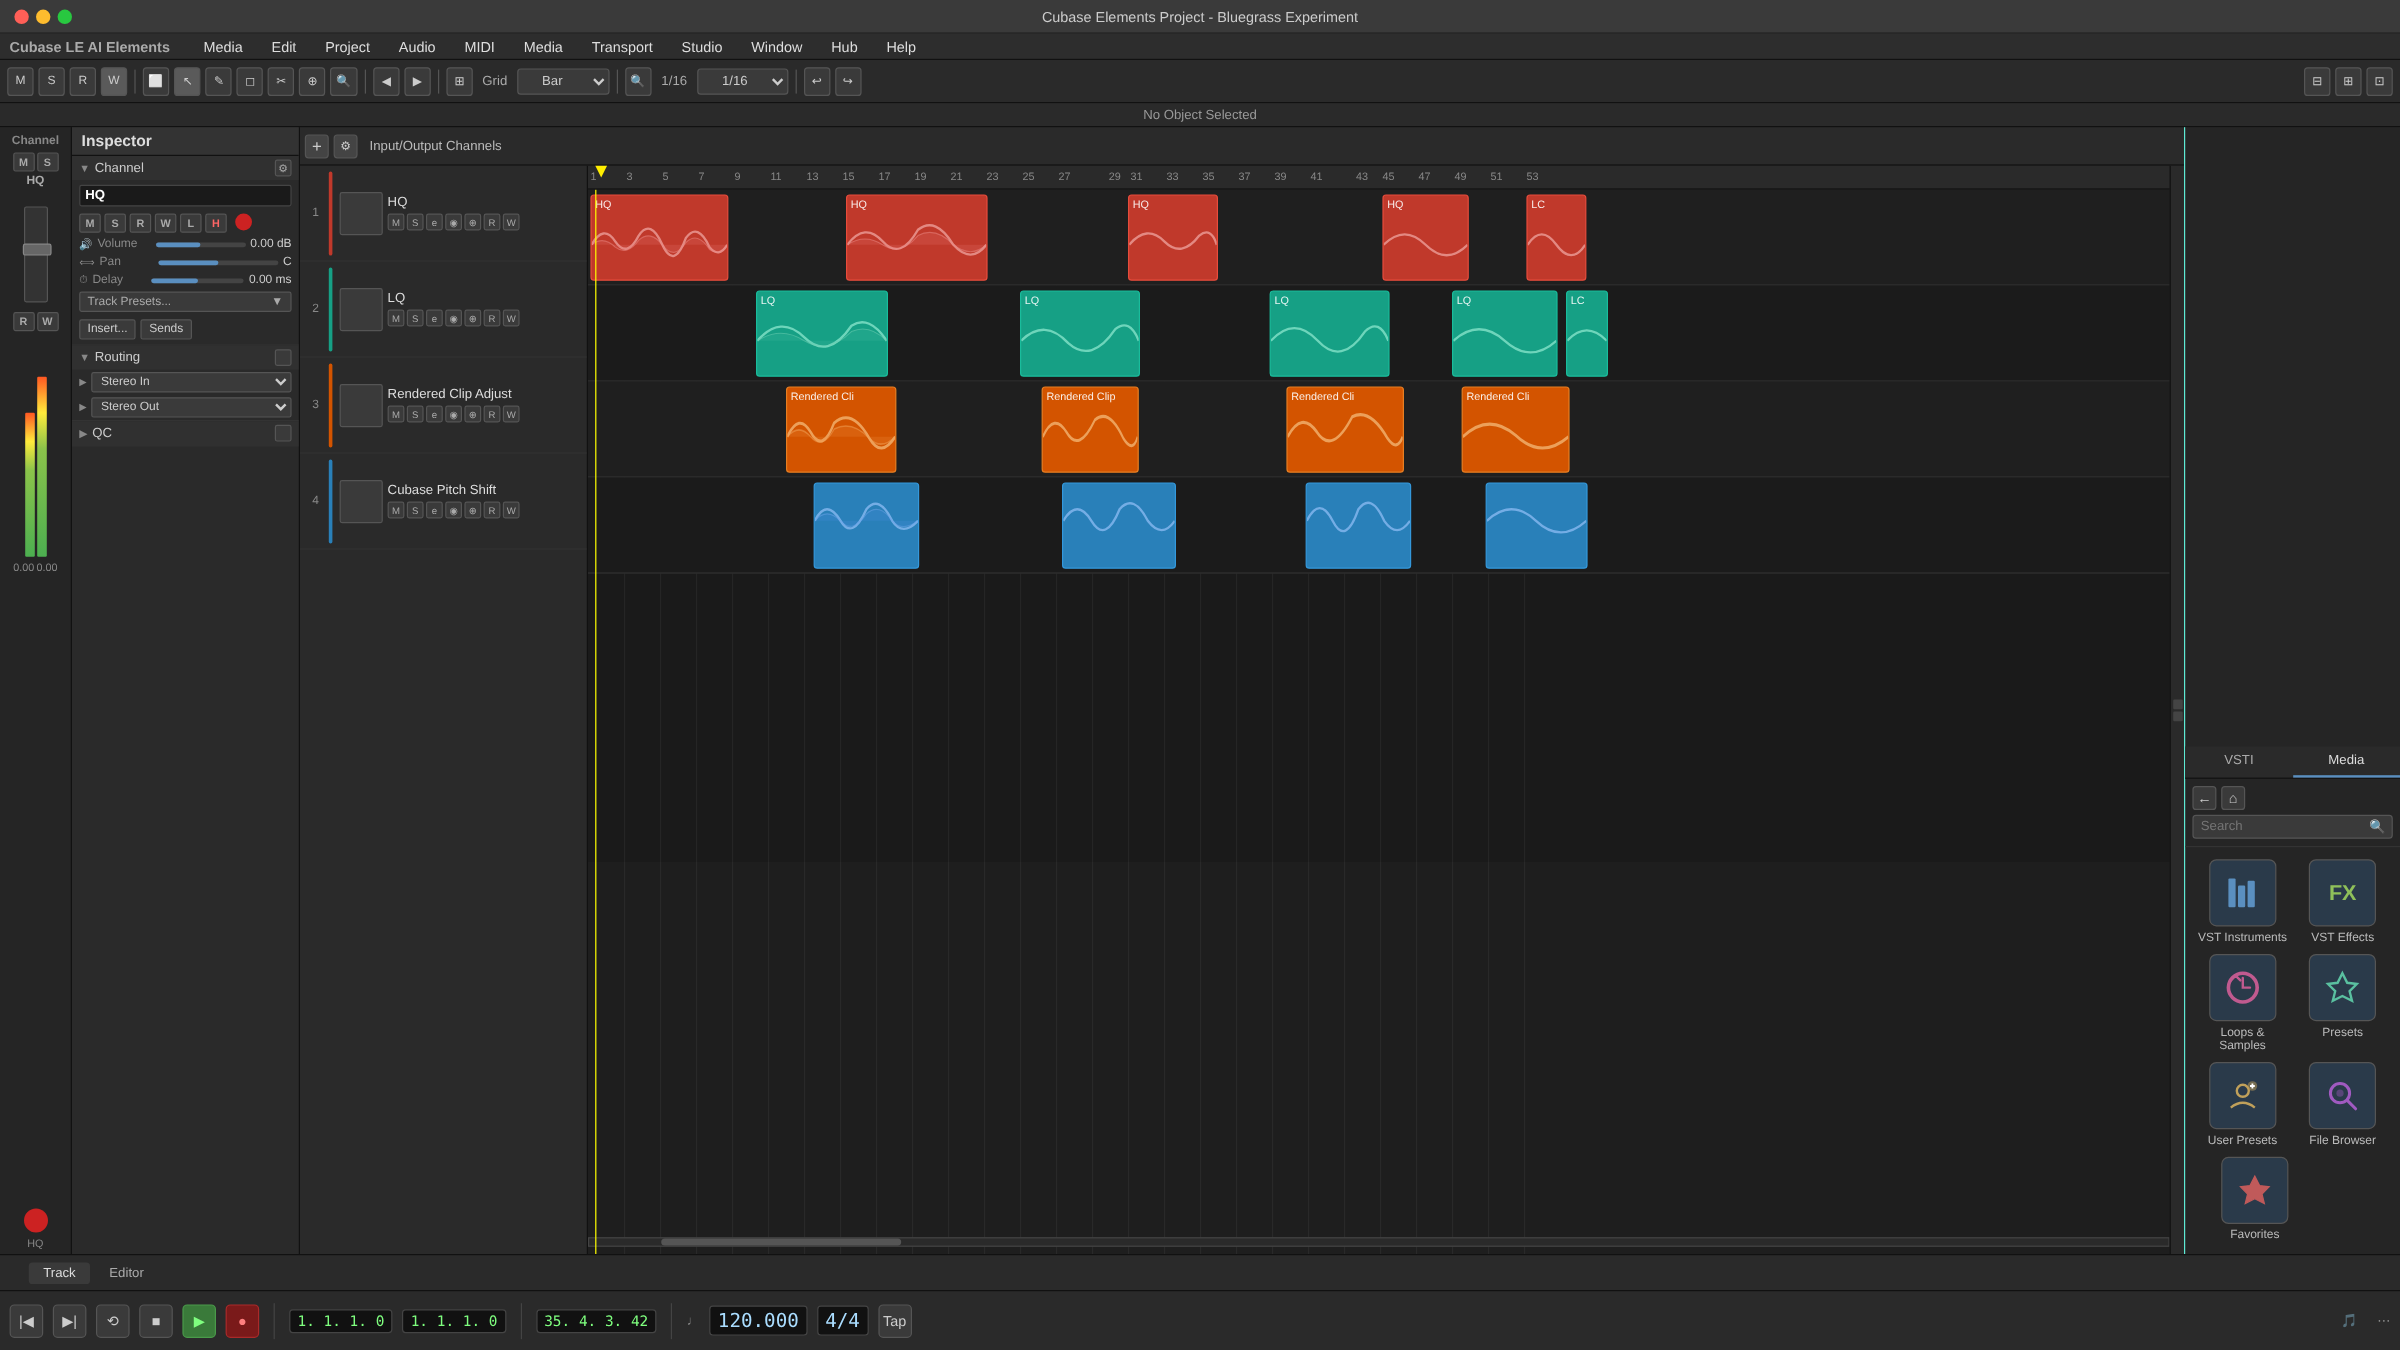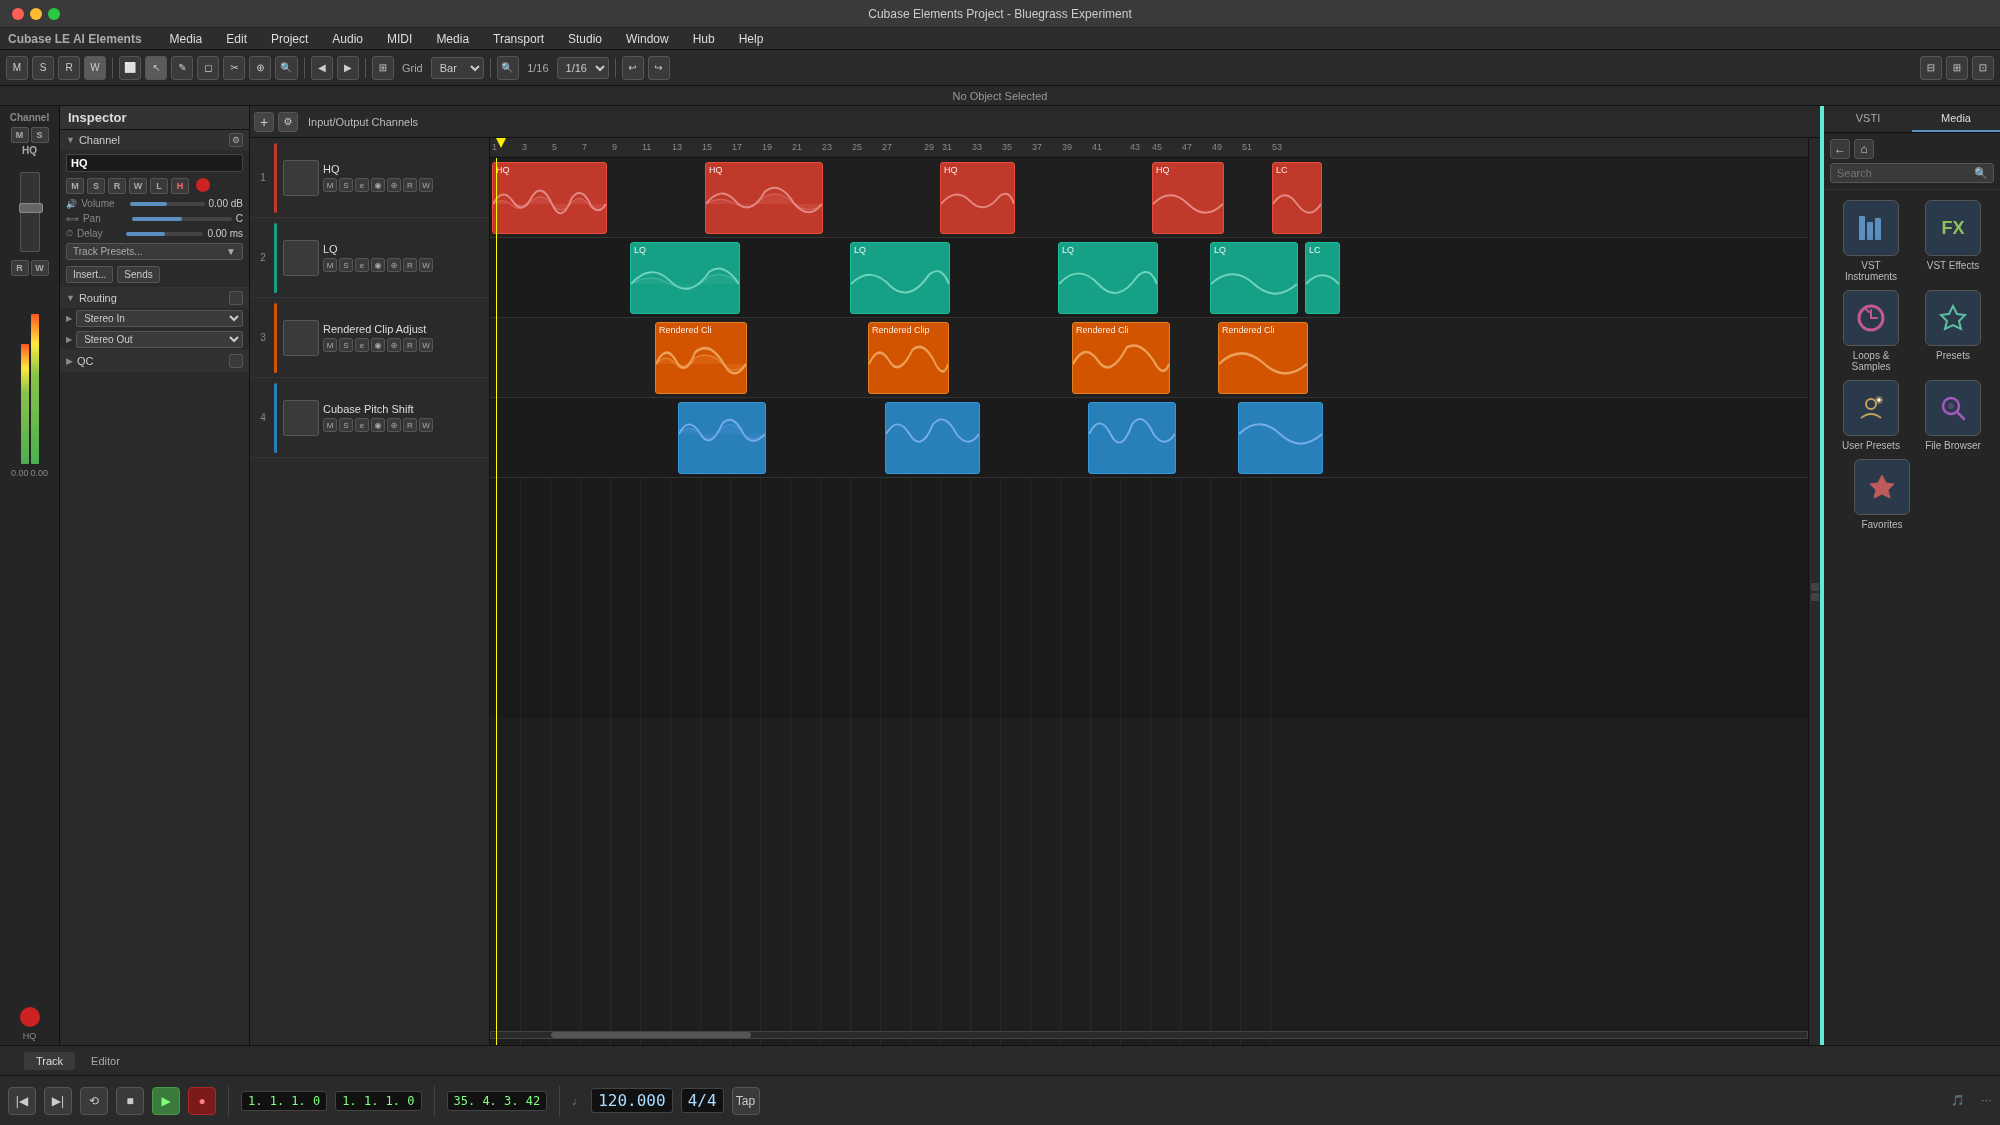--- a/index.html
+++ b/index.html
@@ -85,21 +85,21 @@
     .toolbar-btn.active { background: #5a5a5a; }
     .toolbar-sep { width: 1px; height: 20px; background: #555; margin: 0 2px; }
     .toolbar-label { font-size: 11px; color: #aaa; padding: 0 4px; }
     .toolbar-select {
       height: 22px;
       background: #3a3a3a;
       border: 1px solid #555;
       border-radius: 3px;
       color: #ccc;
       font-size: 11px;
-      padding: 0 4px;
+      padding: 0 16px;
     }
 
     
     .status-bar {
       height: 20px;
       background: #2a2a2a;
       display: flex;
       align-items: center;
       justify-content: center;
       border-bottom: 1px solid #111;
@@ -412,23 +412,24 @@
       width: 1px;
       background: #ff0;
       z-index: 10;
       pointer-events: none;
     }
 
     
     .right-panel {
       width: 180px;
       background: #252525;
-      border-left: 4px solid #5eead4;
+      border-left: 1px solid #5eead4;
       display: flex;
       flex-direction: column;
+      justify-content: flex-end;
     }
     .right-panel-tabs {
       display: flex;
       background: #2a2a2a;
       border-bottom: 1px solid #111;
     }
     .right-tab {
       flex: 1;
       padding: 6px 8px;
       font-size: 11px;

